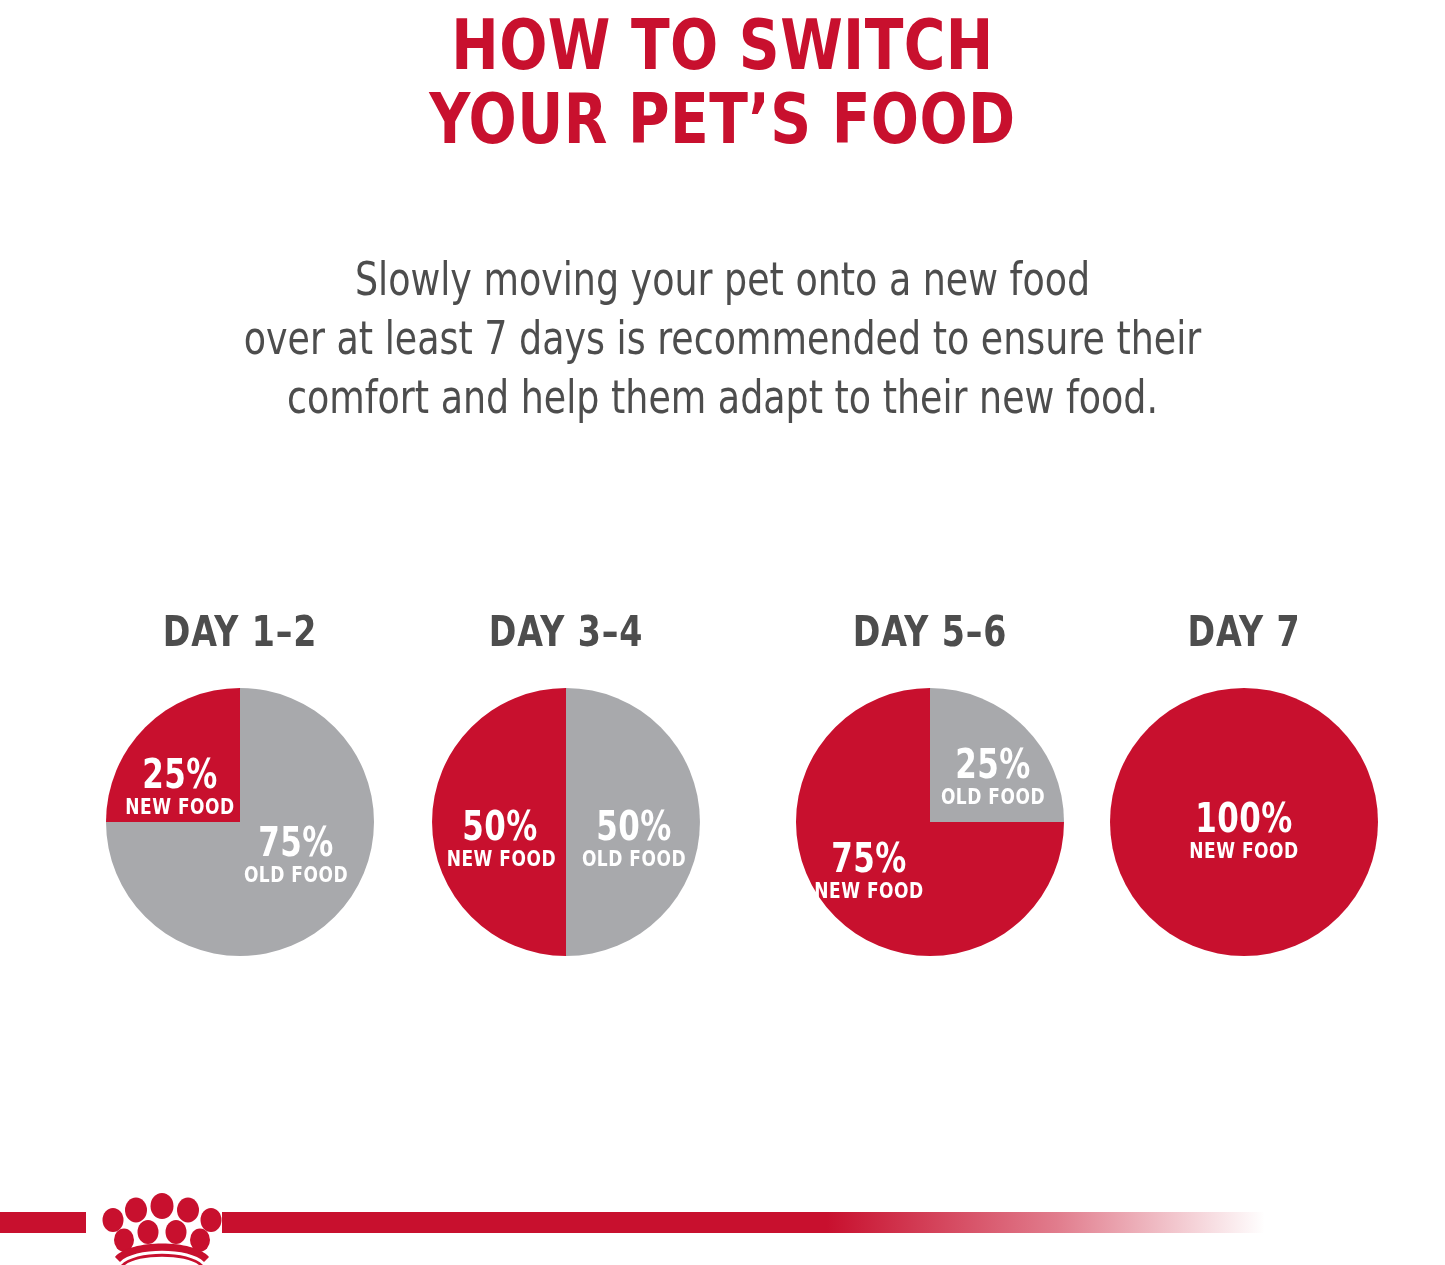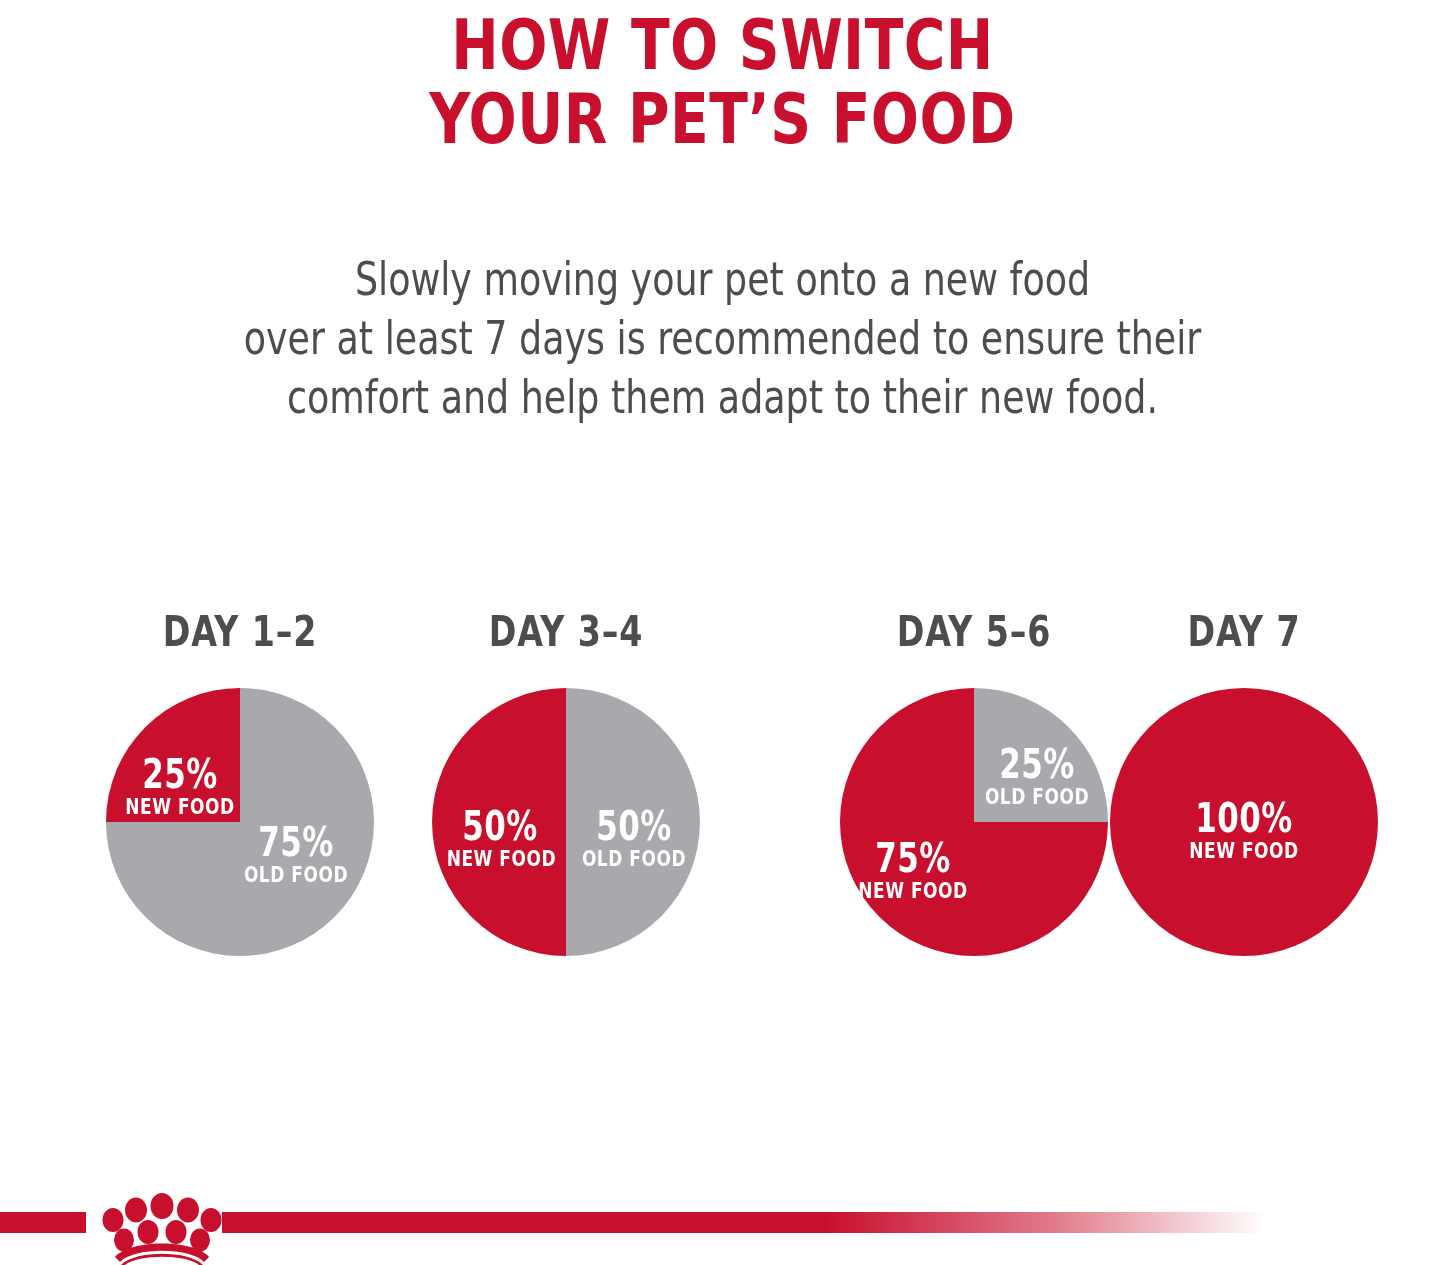--- a/index.html
+++ b/index.html
@@ -41,21 +41,21 @@
     transform-origin:center top;
   }
   .subtitle-line { display:block; white-space:nowrap; }
 
   
   .pies { position:absolute; left:0; top:560px; width:1445px; height:400px;margin-top:48px; }
 
   .pie-cell { position:absolute; top:0; width:300px; height:400px; }
   .pie-cell.c0 { left:90px; }
   .pie-cell.c1 { left:416px; }
-  .pie-cell.c2 { left:824px; }
+  .pie-cell.c2 { left:780px; }
   .pie-cell.c3 { left:1094px; }
 
   .day-label {
     position:absolute; left:0; top:0; width:300px;
     text-align:center;
     color:#4D4D4D;
     font-family:"DejaVu Sans Condensed","Liberation Sans Narrow","Liberation Sans", sans-serif;
     font-weight:700;
     font-size:42px;
     line-height:48px;

